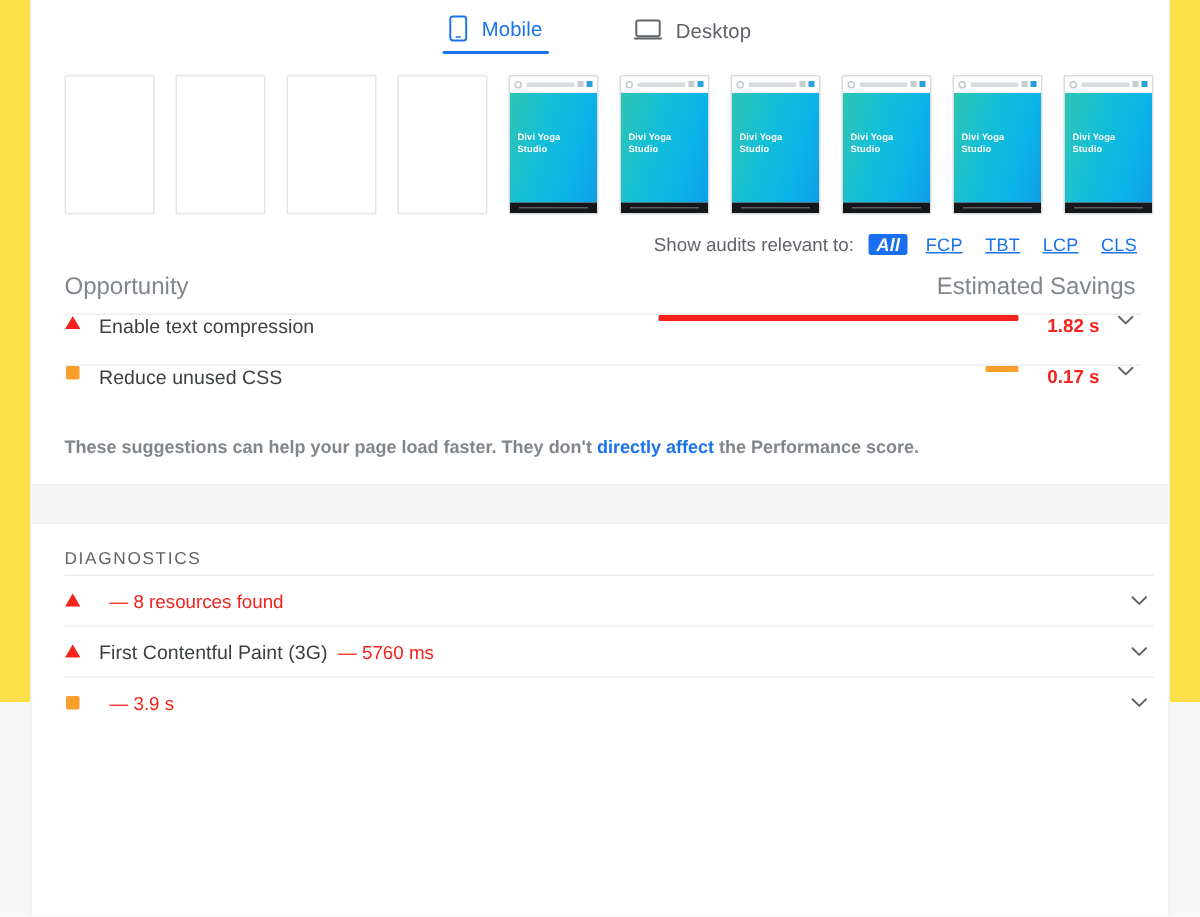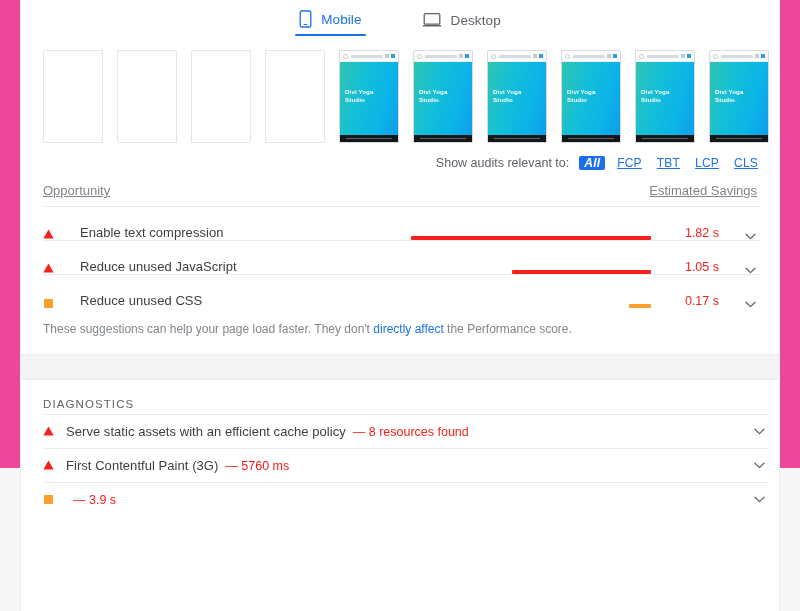--- a/index.html
+++ b/index.html
@@ -8,21 +8,21 @@
     margin: 0; padding: 0;
     width: 800px; height: 611px;
     overflow: hidden;
     background: #f7f7f7;
     font-family: "Liberation Sans", "DejaVu Sans", sans-serif;
     -webkit-font-smoothing: antialiased;
   }
   .page {
     position: relative;
     width: 800px; height: 468px;
-    background: #ec4899;
+    background: #fde047;
   }
   .card {
     position: absolute;
     left: 20px; top: 0;
     width: 760px;
     min-height: 611px;
     background: #ffffff;
     border-left: 1px solid #eceff1;
     border-right: 1px solid #eceff1;
   }
@@ -194,34 +194,32 @@
     font-size: 11.5px;
     letter-spacing: 1.1px;
     color: #5f6368;
     padding: 18px 0 0 22px;
   }
   .col-head {
     display: flex;
     justify-content: space-between;
     align-items: center;
     padding: 12px 22px 8px 22px;
-    font-size: 13px;
+    font-size: 16px;
     color: #80868b;
-    text-decoration: underline;
   }
 
   
   .audit-list { padding: 0 18px 0 22px; }
   .audit-row {
     display: flex;
-    align-items: flex-end;
+    align-items: flex-start;
     height: 34px;
     border-top: 1px solid #ececec;
     cursor: pointer;
-    gap: 14px;
   }
   .audit-row:first-child { border-top: 1px solid #ececec; }
   .sev {
     width: 11px; height: 11px;
     flex: 0 0 auto;
     margin-right: 12px;
     position: relative;
   }
   .sev.fail svg { display: block; }
   .sev.avg {
@@ -250,33 +248,35 @@
     border-radius: 1px;
   }
   .bar.red { background: #f5221b; }
   .bar.orange { background: #fa9f2c; }
   .savings {
     font-size: 12.5px;
     color: #f5221b;
     width: 44px;
     text-align: right;
     white-space: nowrap;
+    font-weight: bold;
   }
   .chev {
     width: 22px;
     display: flex;
     justify-content: center;
     align-items: center;
     margin-left: 6px;
   }
 
   .note {
     padding: 14px 0 0 22px;
     font-size: 12px;
     color: #80868b;
+    font-weight: bold;
   }
   .note a { color: #1a73e8; text-decoration: none; }
 
   .divider-gap {
     height: 26px;
     background: #f4f4f4;
     margin-top: 18px;
     border-top: 1px solid #ececec;
     border-bottom: 1px solid #ececec;
   }
@@ -436,38 +436,20 @@
             <span class="bar red" style="width:240px"></span>
           </span>
           <span class="savings">1.82 s</span>
           <span class="chev">
             <svg width="11" height="7" viewBox="0 0 11 7">
               <path d="M1 1.2 L5.5 5.6 L10 1.2" fill="none" stroke="#5f6368" stroke-width="1.3" stroke-linecap="round" stroke-linejoin="round"></path>
             </svg>
           </span>
         </div>
         <div class="audit-row">
-          <span class="sev fail">
-            <svg width="11" height="10" viewBox="0 0 11 10">
-              <path d="M5.5 0.6 L10.6 9.4 L0.4 9.4 Z" fill="#f5221b"></path>
-            </svg>
-          </span>
-          <span class="audit-title">Reduce unused JavaScript</span>
-          <span class="audit-spacer"></span>
-          <span class="bar-wrap">
-            <span class="bar red" style="width:139px"></span>
-          </span>
-          <span class="savings">1.05 s</span>
-          <span class="chev">
-            <svg width="11" height="7" viewBox="0 0 11 7">
-              <path d="M1 1.2 L5.5 5.6 L10 1.2" fill="none" stroke="#5f6368" stroke-width="1.3" stroke-linecap="round" stroke-linejoin="round"></path>
-            </svg>
-          </span>
-        </div>
-        <div class="audit-row">
           <span class="sev avg"></span>
           <span class="audit-title">Reduce unused CSS</span>
           <span class="audit-spacer"></span>
           <span class="bar-wrap">
             <span class="bar orange" style="width:22px"></span>
           </span>
           <span class="savings">0.17 s</span>
           <span class="chev">
             <svg width="11" height="7" viewBox="0 0 11 7">
               <path d="M1 1.2 L5.5 5.6 L10 1.2" fill="none" stroke="#5f6368" stroke-width="1.3" stroke-linecap="round" stroke-linejoin="round"></path>
@@ -483,21 +465,20 @@
     <div class="divider-gap"></div>
 
     <div class="section-head">DIAGNOSTICS</div>
     <div class="diag-list" id="diag-list">
         <div class="diag-row">
           <span class="sev fail">
             <svg width="11" height="10" viewBox="0 0 11 10">
               <path d="M5.5 0.6 L10.6 9.4 L0.4 9.4 Z" fill="#f5221b"></path>
             </svg>
           </span>
-          <span class="audit-title">Serve static assets with an efficient cache policy</span>
           <span class="diag-value">— 8 resources found</span>
           <span class="diag-chev">
             <svg width="11" height="7" viewBox="0 0 11 7">
               <path d="M1 1.2 L5.5 5.6 L10 1.2" fill="none" stroke="#5f6368" stroke-width="1.3" stroke-linecap="round" stroke-linejoin="round"></path>
             </svg>
           </span>
         </div>
         <div class="diag-row">
           <span class="sev fail">
             <svg width="11" height="10" viewBox="0 0 11 10">

